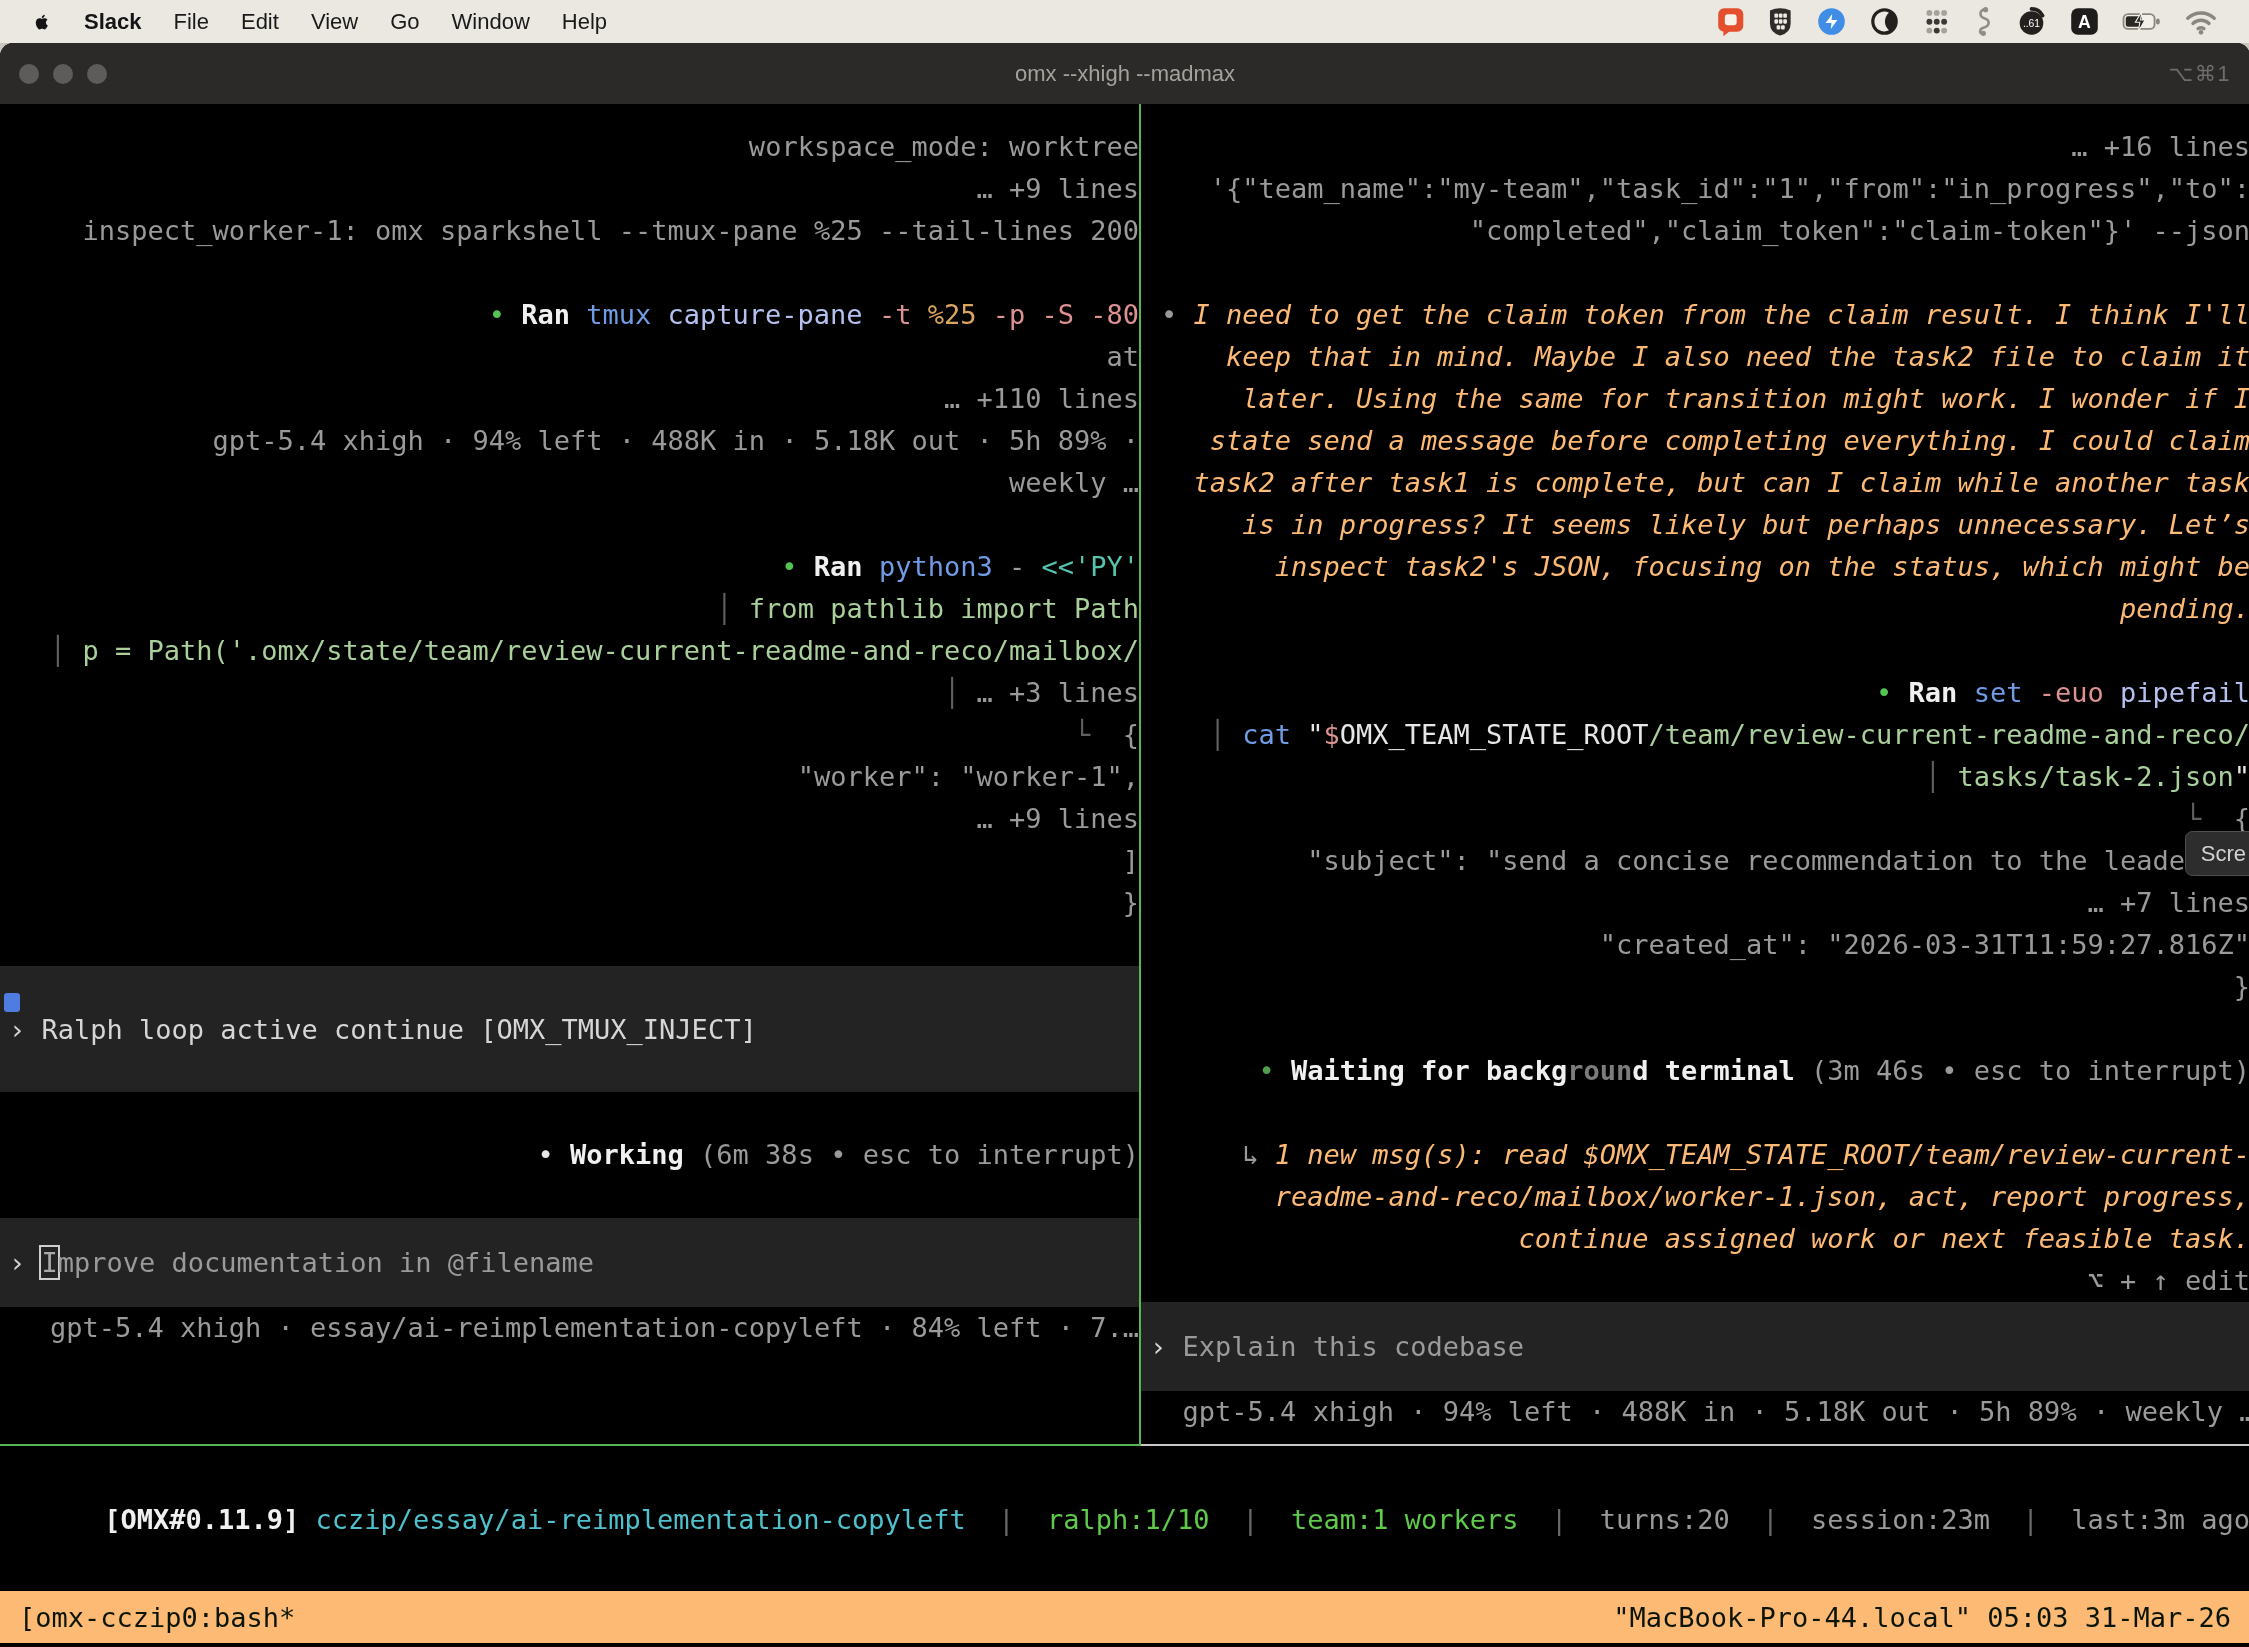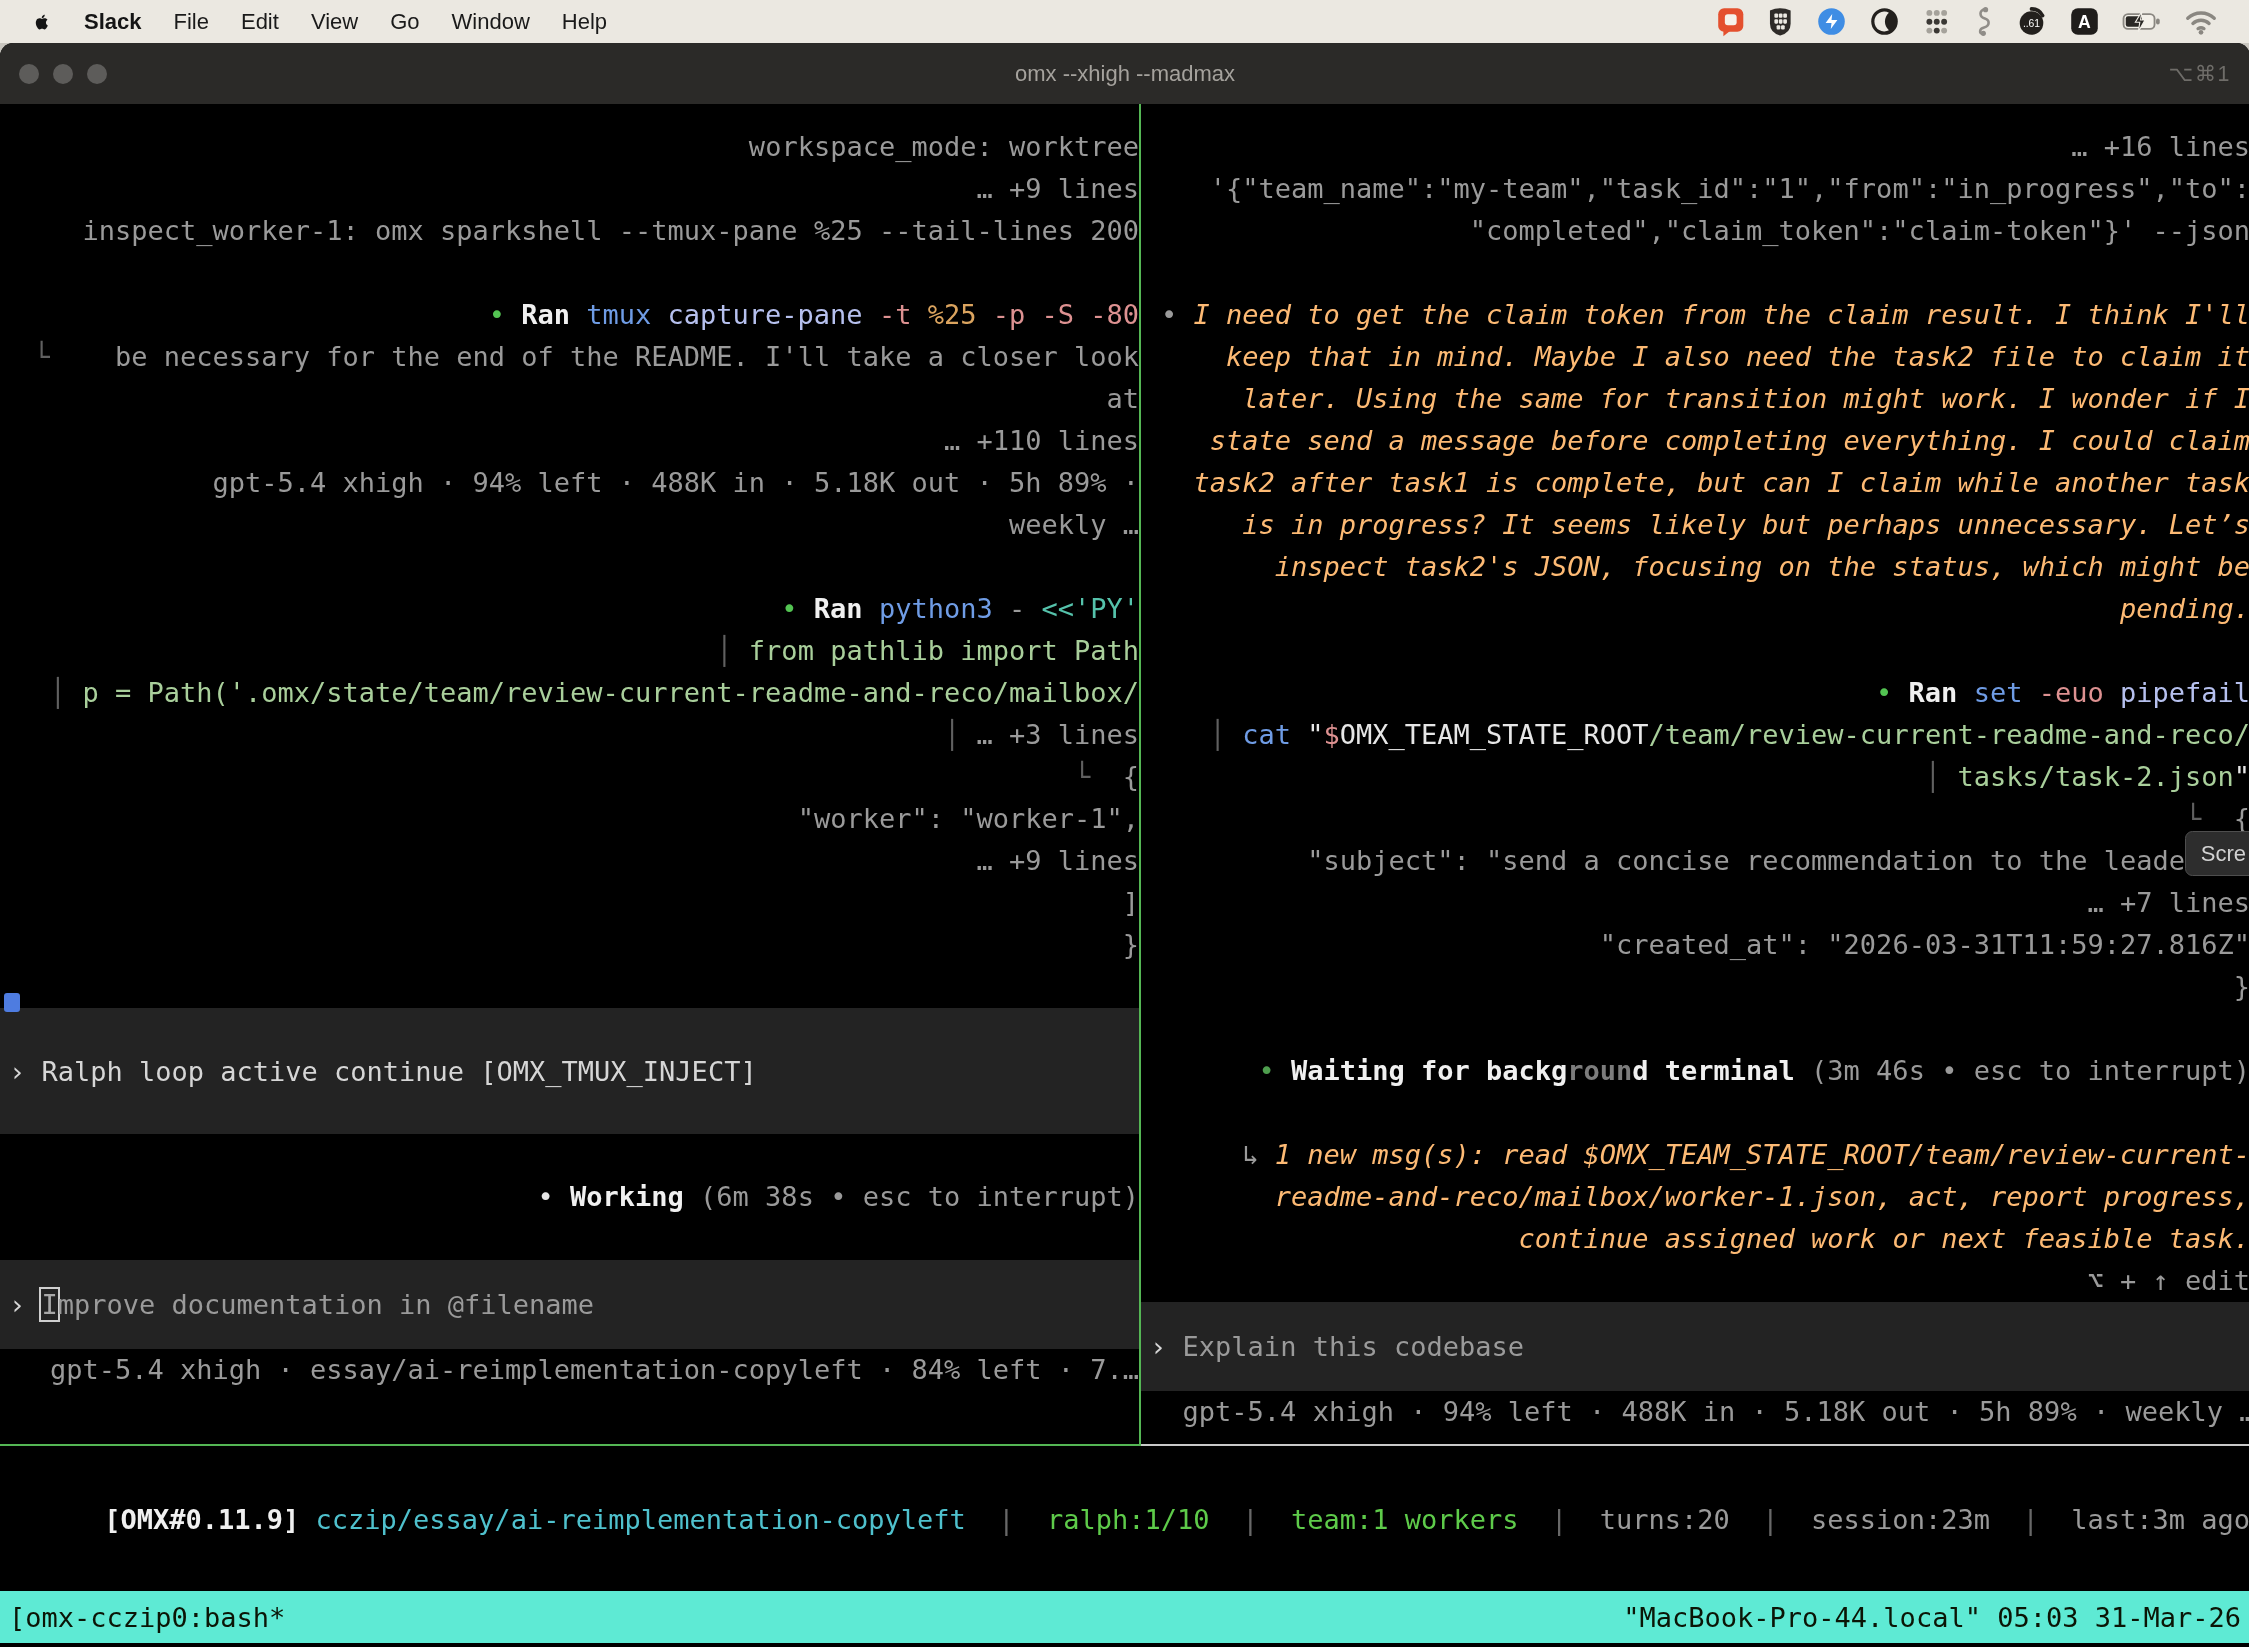--- a/index.html
+++ b/index.html
@@ -62,22 +62,22 @@
   .c-bright{color:#d6d6d6;}
   .c-dimb{color:#7c7c7c;font-weight:bold;}
   .c-cy{color:#4fc1cd;}
   .c-sg{color:#5ecb4a;}
   .c-sep{color:#686868;}
   .c-cur{color:#a8a8a8;outline:2.2px solid #cfcfcf;outline-offset:-0.7px;}
   
   .status-area{height:145px;background:#000;}
   .status-line{padding:58px 0 0 8.9px;font-size:27px;white-space:pre;}
   .tmux-bar{
-    height:52px;background:#5eead4;color:#0b1506;display:flex;align-items:center;
-    justify-content:space-between;font-size:27px;padding:0 9px;white-space:pre;
+    height:52px;background:#fdba74;color:#0b1506;display:flex;align-items:center;
+    justify-content:space-between;font-size:27px;padding:0 19px;white-space:pre;
   }
   .tooltip{
     position:absolute;top:727px;right:-8.9px;height:43px;line-height:43px;
     background:#2d2d2d;border:1.5px solid #4e4e4e;border-radius:7.4px;
     color:#d2d2d2;font-family:"Liberation Sans",sans-serif;font-size:22px;padding:0 11.8px 0 14.8px;
   }
   .blue-marker{position:absolute;left:4.4px;top:889px;width:16px;height:19px;background:#4e7ce0;border-radius:3px;}
 </style>
 </head>
 <body>
@@ -200,21 +200,20 @@
   </div>
 
   <div class="term">
     <div class="panes">
       <div class="pane pane-left" id="left-pane">
           <div class="t-line"><span class="c-g">  workspace_mode: worktree</span></div>
           <div class="t-line"><span class="c-g">  … +9 lines</span></div>
           <div class="t-line"><span class="c-g">  inspect_worker-1: omx sparkshell --tmux-pane %25 --tail-lines 200</span></div>
           <div class="t-line"></div>
           <div class="t-line"><span class="c-gb">• </span><span class="c-wb">Ran </span><span class="c-bl">tmux </span><span class="c-pw">capture-pane </span><span class="c-rs">-t </span><span class="c-or">%25 </span><span class="c-rs">-p -S -80</span></div>
-          <div class="t-line"><span class="c-tr"> └    </span><span class="c-g">be necessary for the end of the README. I'll take a closer look</span></div>
           <div class="t-line"><span class="c-g">    at</span></div>
           <div class="t-line"><span class="c-g">    … +110 lines</span></div>
           <div class="t-line"><span class="c-g">      gpt-5.4 xhigh · 94% left · 488K in · 5.18K out · 5h 89% ·</span></div>
           <div class="t-line"><span class="c-g">    weekly …</span></div>
           <div class="t-line"></div>
           <div class="t-line"><span class="c-gb">• </span><span class="c-wb">Ran </span><span class="c-bl">python3 </span><span class="c-g">- </span><span class="c-tl">&lt;&lt;'PY'</span></div>
           <div class="t-line"><span class="c-tr">  │ </span><span class="c-cg">from pathlib import Path</span></div>
           <div class="t-line"><span class="c-tr">  │ </span><span class="c-cg">p = Path('.omx/state/team/review-current-readme-and-reco/mailbox/</span></div>
           <div class="t-line"><span class="c-tr">  │ </span><span class="c-g">… +3 lines</span></div>
           <div class="t-line"><span class="c-tr"> └  </span><span class="c-g">{</span></div>

